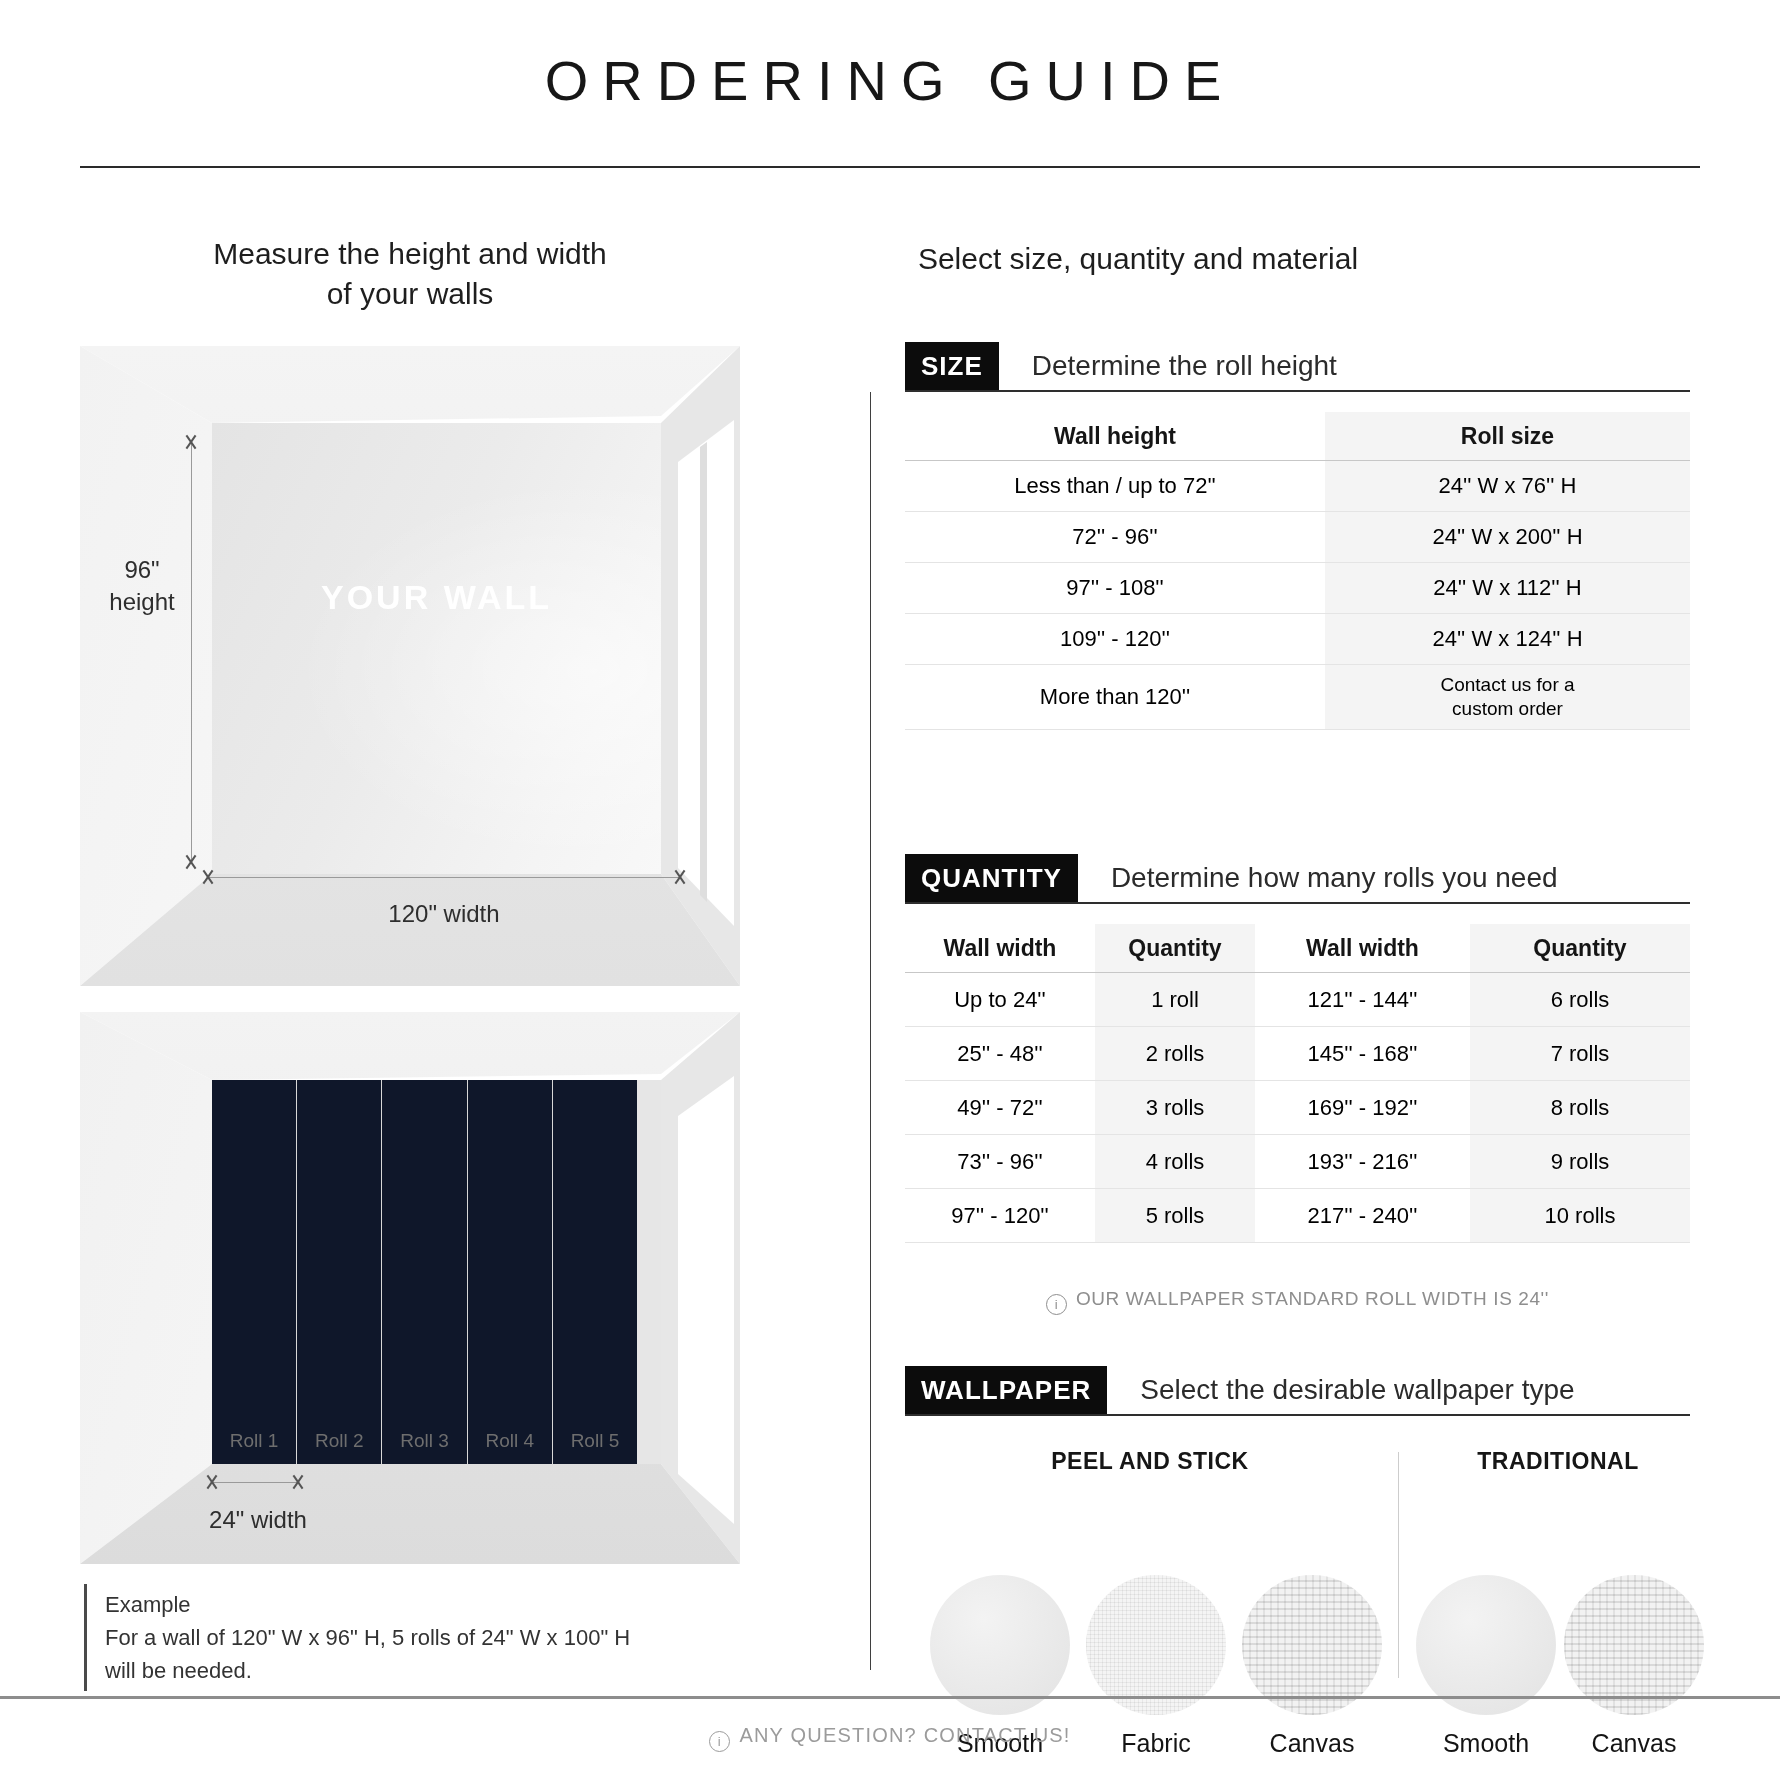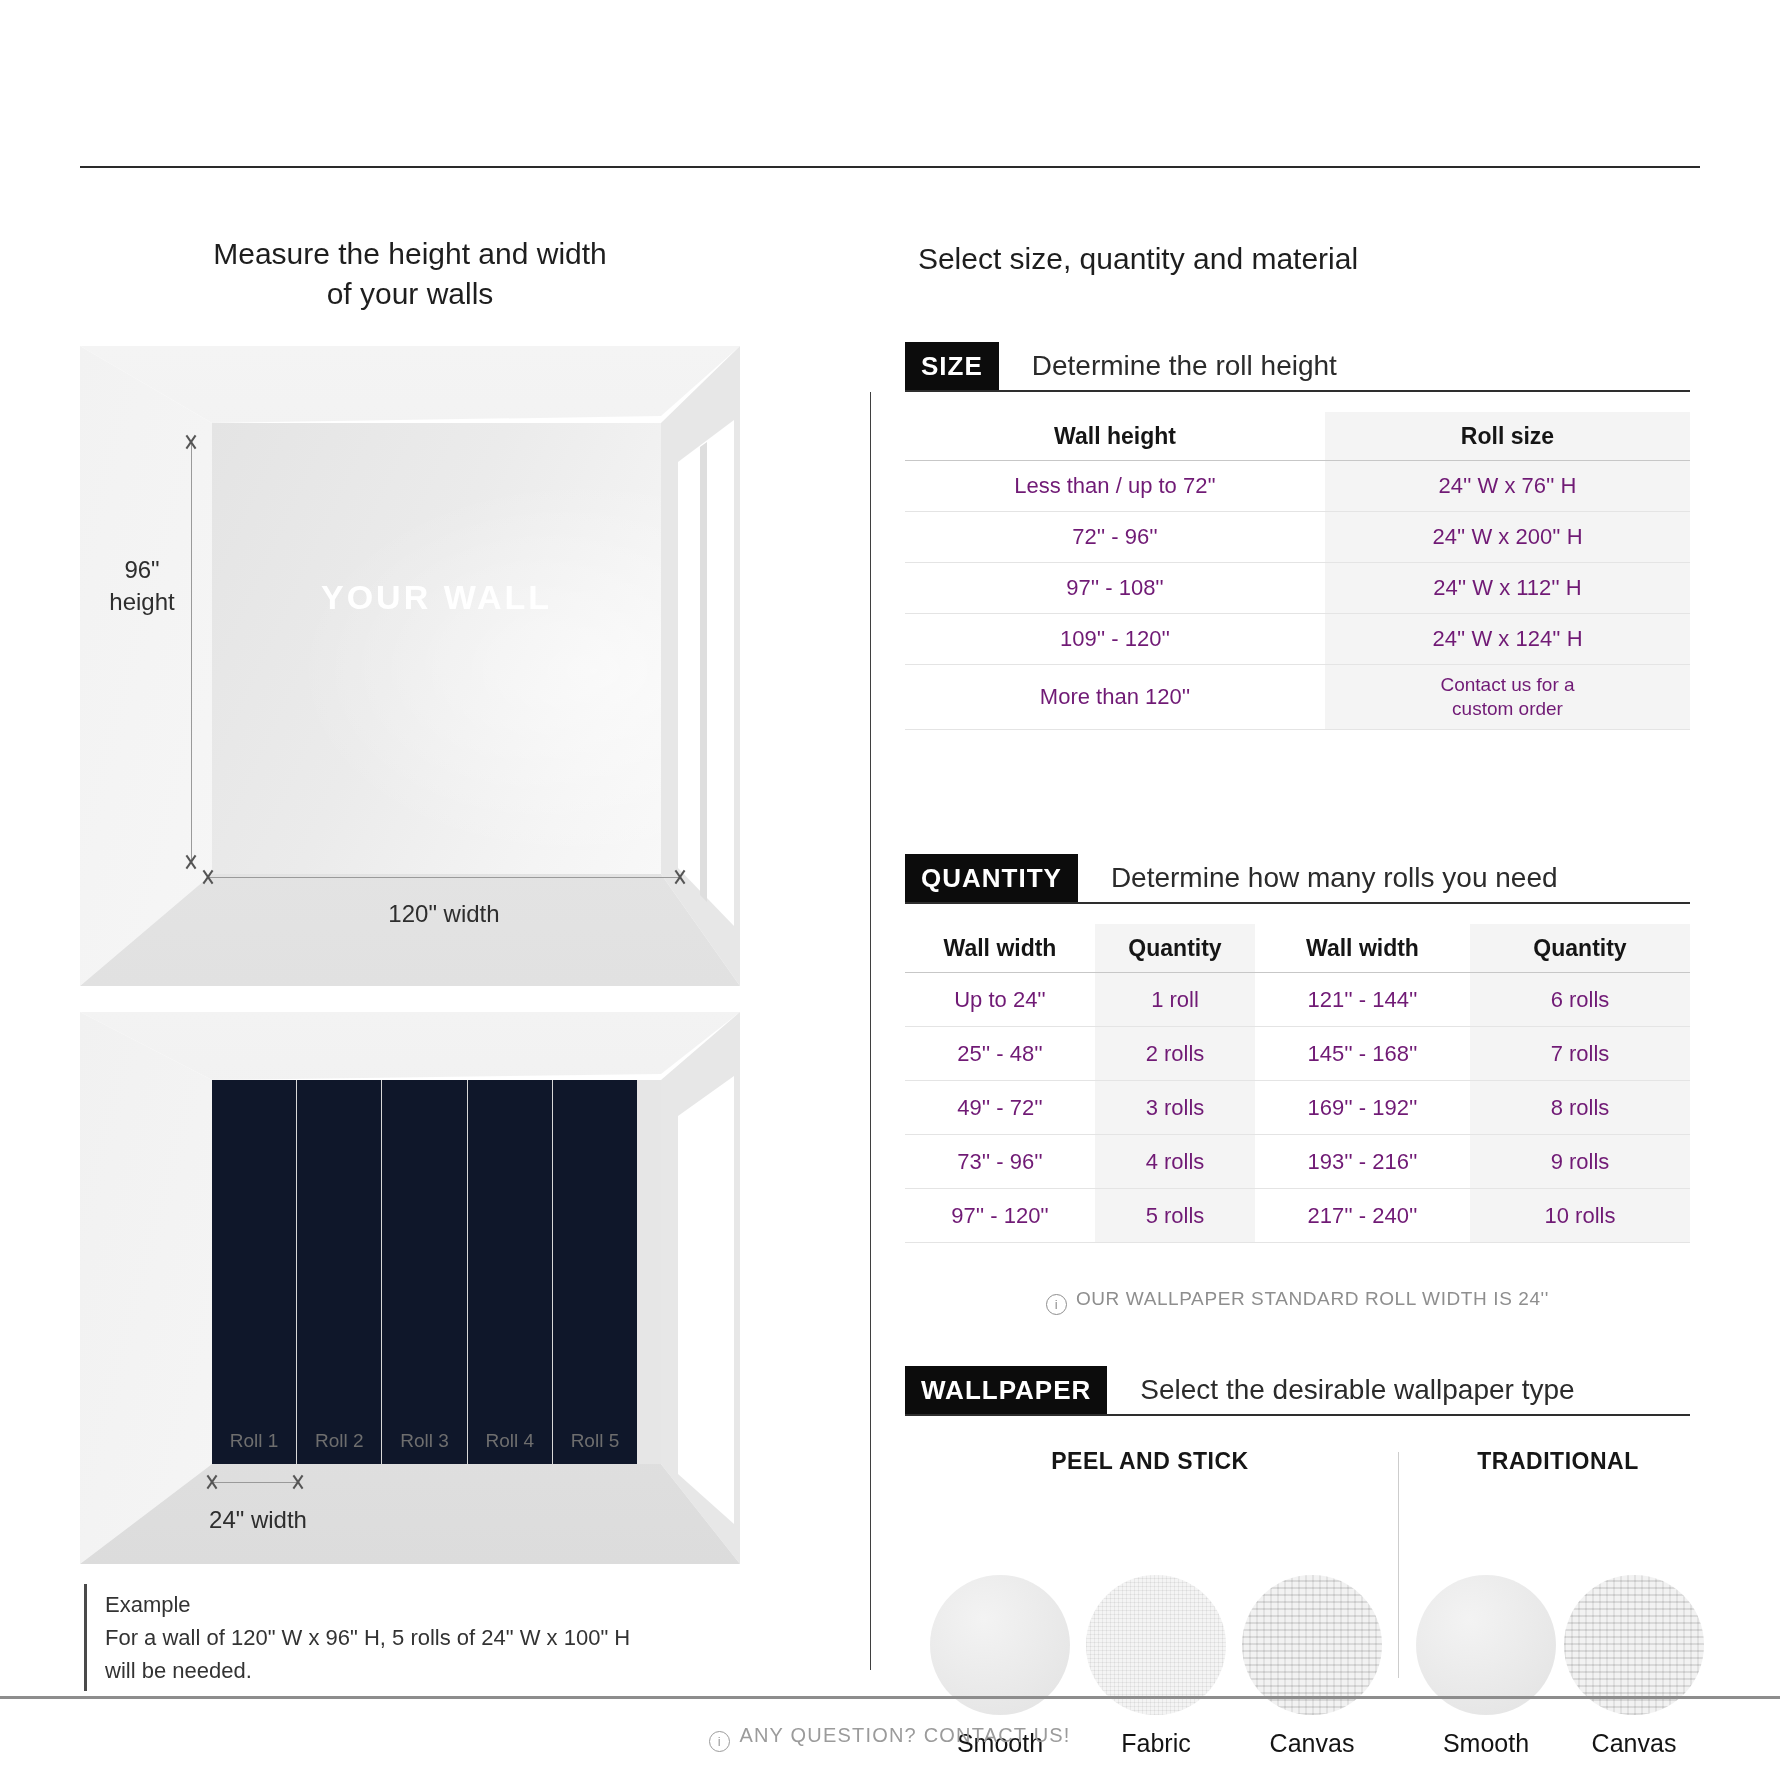--- a/index.html
+++ b/index.html
@@ -73,21 +73,21 @@
        border-bottom:2px solid #2e2e2e;}
   .sec .tag{background:#0c0c0c;color:#ffffff;font-size:26px;font-weight:600;
        letter-spacing:1px;padding:8px 16px;display:flex;align-items:center;}
   .sec .sub{font-size:28px;color:#2b2b2b;padding:8px 0 8px 33px;display:flex;align-items:center;}
 
   .tbl{position:absolute;left:905px;width:785px;}
   .trow{display:grid;border-bottom:1px solid #e4e4e4;}
   .trow.hdr{border-bottom:1px solid #c7c7c7;}
   .size-cols{grid-template-columns:420px 365px;}
   .qty-cols{grid-template-columns:190px 160px 215px 220px;}
-  .cell{display:flex;align-items:center;justify-content:center;font-size:22px;color:#701a75;text-align:center;}
+  .cell{display:flex;align-items:center;justify-content:center;font-size:22px;color:#000000;text-align:center;}
   .trow.hdr .cell{font-size:23px;font-weight:700;color:#151515;}
   .graybg{background:#f4f4f4;}
   .size-tbl .trow{height:50px;}
   .size-tbl .trow.hdr{height:48px;}
   .size-tbl .trow.tall{height:64px;}
   .qty-tbl .trow{height:53px;}
   .qty-tbl .trow.hdr{height:48px;}
   .wrap2{max-width:200px;font-size:19px;line-height:1.25;display:inline-block;}
 
   .note{position:absolute;left:905px;top:1288px;width:785px;text-align:center;
@@ -113,20 +113,21 @@
   
   .rule-bottom{position:absolute;left:0;top:1696px;width:1780px;height:3px;background:#8d8d8d;}
   .footer{position:absolute;top:1724px;left:0;width:100%;text-align:center;
           font-size:20px;color:#9b9b9b;letter-spacing:1.2px;}
 </style>
 </head>
 <body>
 
 <div class="canvas">
 
+  <div class="title">ORDERING GUIDE</div>
   <div class="rule-top"></div>
 
   <div class="lh">
     <div>Measure the height and width</div>
     <div>of your walls</div>
   </div>
 
   <div class="rh">Select size, quantity and material</div>
 
   <div class="room room1">

